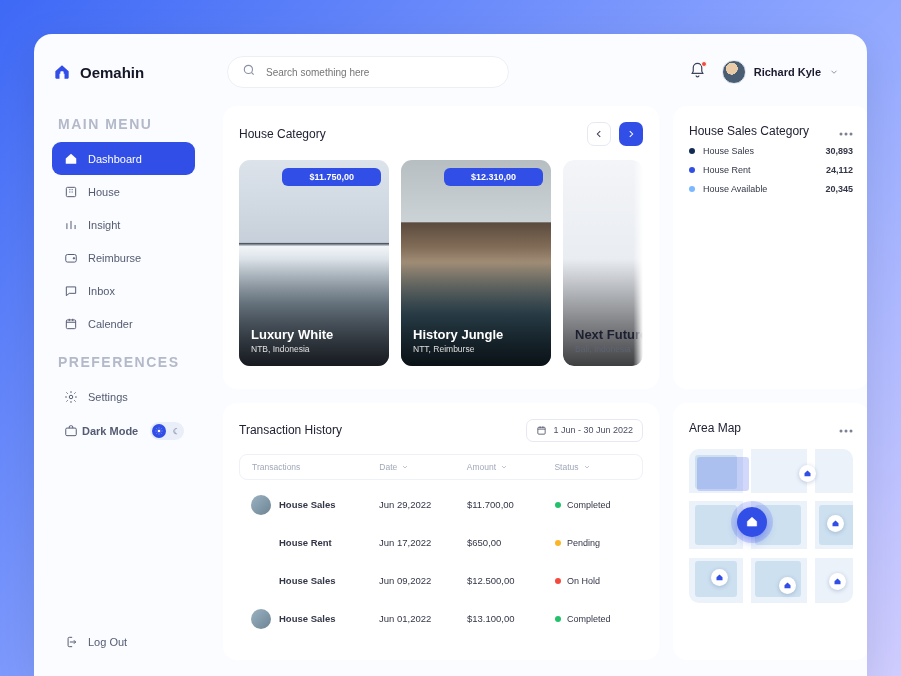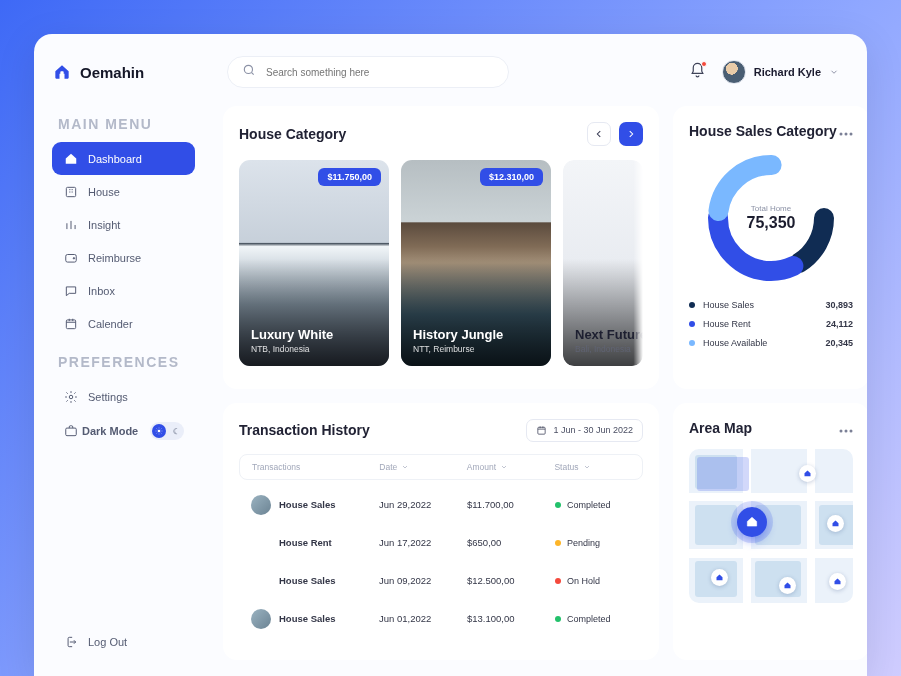--- a/index.html
+++ b/index.html
@@ -42,30 +42,30 @@
 .search input{border:none;outline:none;flex:1;font-size:10px;color:#7A8199;}
 .bell-wrap{margin-left:auto;position:relative;cursor:pointer;}
 .bell-dot{position:absolute;top:-1px;right:-1px;width:6px;height:6px;border-radius:50%;background:#F4493C;border:1.5px solid #fff;}
 .user-chip{display:flex;align-items:center;gap:8px;cursor:pointer;}
 .avatar{width:24px;height:24px;border-radius:50%;background:radial-gradient(circle at 40% 35%,#e9cba8 30%,#4a5e73 31%);border:1px solid #e2e6ef;}
 .user-name{font-size:11px;font-weight:600;color:#1A1A2E;}
 .content{flex:1;padding:4px 22px 16px 14px;display:grid;grid-template-columns:1fr 196px;grid-template-rows:auto auto;gap:14px;}
 .card{background:#fff;border-radius:var(--card-radius);padding:16px;}
 
 .hc-head{display:flex;align-items:center;justify-content:space-between;margin-bottom:14px;}
-.sec-title{font-size:14px;font-weight:700;color:#212234;}
+.sec-title{font-size:12px;font-weight:400;color:#212234;}
 .hc-nav{display:flex;gap:8px;}
 .arrow-btn{width:24px;height:24px;border-radius:7px;display:flex;align-items:center;justify-content:center;cursor:pointer;}
 .arrow-btn.light{background:#fff;border:1px solid #E6E9F2;color:#3A3D55;}
 .arrow-btn.solid{background:var(--primary);color:#fff;}
 .hc-row{display:flex;gap:12px;overflow:hidden;}
 .house-card{width:150px;height:206px;border-radius:11px;position:relative;overflow:hidden;flex-shrink:0;cursor:pointer;}
 .hc-bg{position:absolute;inset:0;}
 .hc-grad{position:absolute;inset:0;background:linear-gradient(180deg,rgba(0,0,0,0) 48%,rgba(0,0,0,.72) 100%);}
-.price-tag{position:absolute;top:8px;right:8px;background:var(--primary);color:#fff;font-size:9px;font-weight:700;padding:4px 9px;border-radius:6px;}
+.price-tag{position:absolute;top:8px;right:8px;background:var(--primary);color:#fff;font-size:9px;font-weight:700;padding:4px 27px;border-radius:6px;}
 .hc-text{position:absolute;left:12px;bottom:12px;color:#fff;}
 .hc-title{font-size:13px;font-weight:700;}
 .hc-sub{font-size:8.5px;opacity:.85;margin-top:2px;}
 .hc-bg.white{background:linear-gradient(180deg,#DCE3EB 0%,#C7D0DA 40%,#4A5561 40.5%,#F1F5F8 42%,#8FA1B0 70%,#536073 100%);}
 .hc-bg.wood{background:linear-gradient(180deg,#B6BEC2 0%,#CBD3D6 30%,#5b4b3e 30.5%,#806B56 42%,#A28F78 50%,#3e5e6f 75%,#254050 100%);}
 .hc-bg.future{background:linear-gradient(180deg,#f3f5f8 0%,#dfe3ea 100%);}
 .house-card.cut{mask-image:linear-gradient(90deg,#000 88%,transparent 100%);}
 
 .chart-head{display:flex;justify-content:space-between;align-items:center;margin-bottom:6px;}
 .donut-wrap{width:140px;height:140px;margin:8px auto 12px;position:relative;}
@@ -290,31 +290,20 @@
 
       <div class="card">
         <div class="chart-head">
           <div class="sec-title">House Sales Category</div>
           <span class="more-ico"><svg width="14" height="4" viewBox="0 0 14 4">
                 <circle cx="2" cy="2" r="1.5" fill="#7B8096"></circle>
                 <circle cx="7" cy="2" r="1.5" fill="#7B8096"></circle>
                 <circle cx="12" cy="2" r="1.5" fill="#7B8096"></circle>
               </svg></span>
         </div>
-        <div class="donut-wrap">
-          <svg viewBox="0 0 42 42" width="140" height="140">
-            <circle cx="21" cy="21" r="15.9" fill="none" stroke="#102C53" stroke-width="6" stroke-dasharray="41 100" stroke-dashoffset="25" stroke-linecap="round"></circle>
-            <circle cx="21" cy="21" r="15.9" fill="none" stroke="#314EE7" stroke-width="6" stroke-dasharray="32 100" stroke-dashoffset="-18" stroke-linecap="round"></circle>
-            <circle cx="21" cy="21" r="15.9" fill="none" stroke="#7AB8FF" stroke-width="6" stroke-dasharray="23 100" stroke-dashoffset="-52" stroke-linecap="round"></circle>
-          </svg>
-          <div class="donut-center">
-            <div class="dc-label">Total Home</div>
-            <div class="dc-num">75,350</div>
-          </div>
-        </div>
         <div id="legend">
             <div class="legend-item">
               <span class="li-dot" style="background:#102C53"></span>
               <span>House Sales</span>
               <span class="li-val">30,893</span>
             </div>
             <div class="legend-item">
               <span class="li-dot" style="background:#314EE7"></span>
               <span>House Rent</span>
               <span class="li-val">24,112</span>

